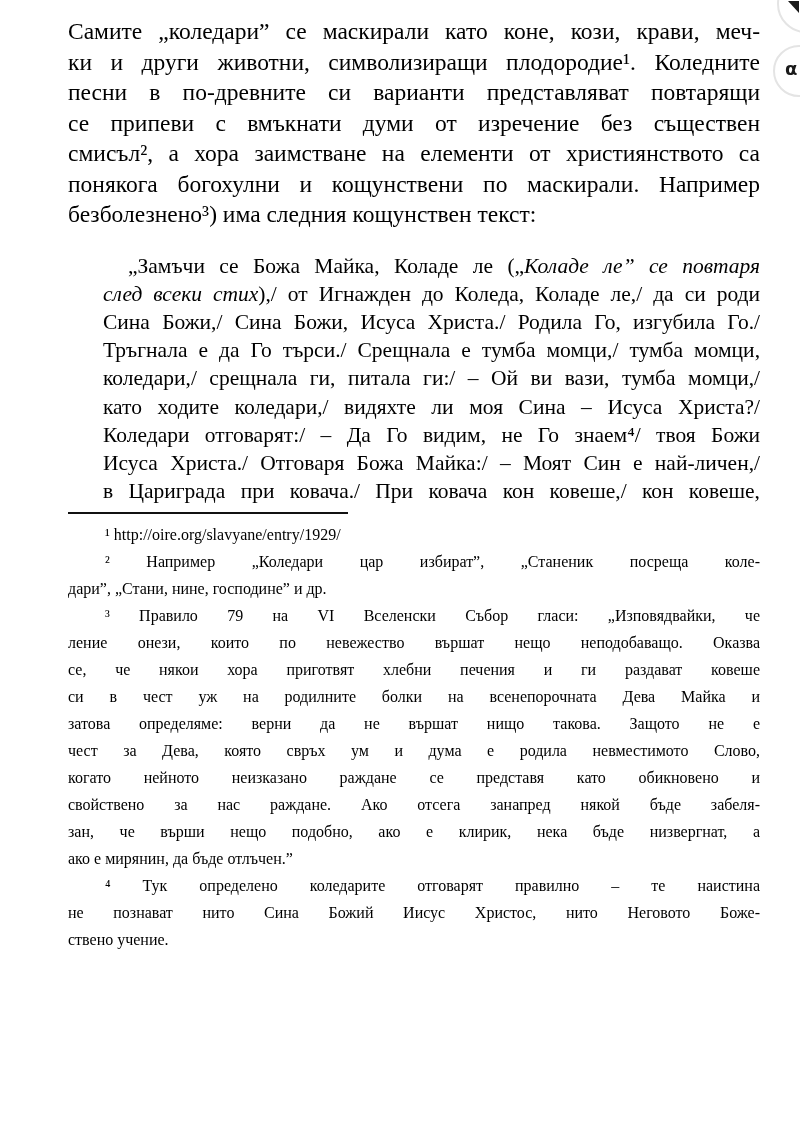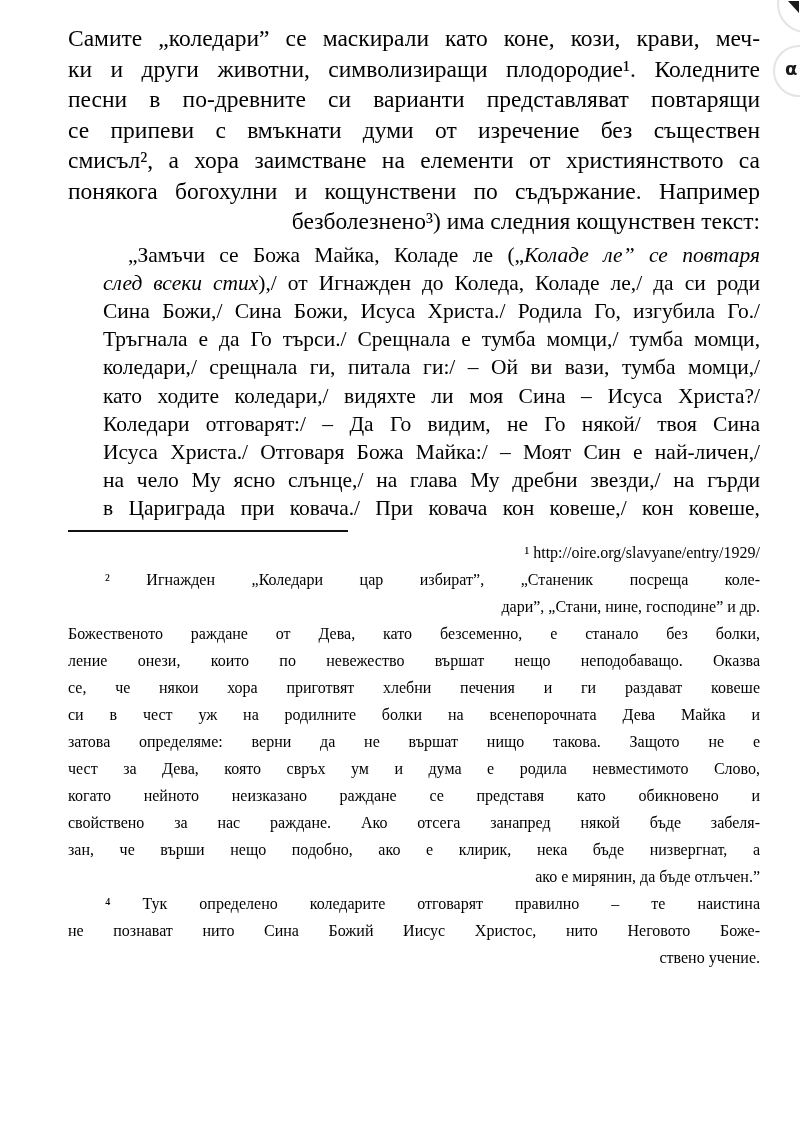--- a/index.html
+++ b/index.html
@@ -1,24 +1,24 @@
 <!DOCTYPE html>
 <html><head>
 <meta charset="utf-8">
 <style>
   html,body{margin:0;padding:0;background:#fff;}
   body{width:800px;height:1138px;overflow:hidden;position:relative;
        font-family:"Liberation Serif","DejaVu Serif",serif;color:#000;}
   .page{position:absolute;inset:0;background:#fff;}
-  .col{position:absolute;left:68px;top:23px;width:692px;}
+  .col{position:absolute;left:68px;top:16px;width:692px;}
   .para{display:block;}
   .main .ln{font-size:23.5px;line-height:30.5px;white-space:normal;}
-  .quote{margin-left:35px;width:657px;margin-top:4px;}
+  .quote{margin-left:35px;width:657px;margin-top:22px;}
   .quote .ln{font-size:21.5px;line-height:28.2px;}
-  .ln{display:block;text-align:right;}
+  .ln{display:block;text-align:left;}
   .ln.j{text-align:justify;text-align-last:justify;}
   .ln.ind{text-indent:37px;}
   .ln.indq{text-indent:25px;}
   .it{font-style:italic;}
   .fn-sep{margin-top:7px;width:280px;border-top:2px solid #111;height:0;}
   .footnotes{margin-top:7px;}
   .footnotes .ln{font-size:16px;line-height:27px;}
   .fab{position:absolute;background:#fff;border:2px solid #e4e4e4;border-radius:50%;box-sizing:border-box;}
   .fab1{left:777px;top:-25px;width:58px;height:58px;}
   .fab2{left:773px;top:45px;width:52px;height:52px;}
@@ -30,46 +30,45 @@
 <body>
 
 <div class="page">
   <div class="col">
     <div class="para main" id="main-para">
         <div class="ln j">Самите „коледари” се маскирали като коне, кози, крави, меч-</div>
         <div class="ln j">ки и други животни, символизиращи плодородие¹. Коледните</div>
         <div class="ln j">песни в по-древните си варианти представляват повтарящи</div>
         <div class="ln j">се припеви с вмъкнати думи от изречение без съществен</div>
         <div class="ln j">смисъл², а хора заимстване на елементи от християнството са</div>
-        <div class="ln j">понякога богохулни и кощунствени по съдържание. Например</div>
+        <div class="ln j">понякога богохулни и кощунствени по маскирали. Например</div>
         <div class="ln">безболезнено³) има следния кощунствен текст:</div>
       </div>
     <div class="para quote" id="quote-para">
         <div class="ln j indq"><span>„Замъчи се Божа Майка, Коладе ле („</span><span class="it">Коладе ле” се повтаря</span></div>
         <div class="ln j"><span class="it">след всеки стих</span><span>),/ от Игнажден до Коледа, Коладе ле,/ да си роди</span></div>
         <div class="ln j">Сина Божи,/ Сина Божи, Исуса Христа./ Родила Го, изгубила Го./</div>
         <div class="ln j">Тръгнала е да Го търси./ Срещнала е тумба момци,/ тумба момци,</div>
         <div class="ln j">коледари,/ срещнала ги, питала ги:/ – Ой ви вази, тумба момци,/</div>
         <div class="ln j">като ходите коледари,/ видяхте ли моя Сина – Исуса Христа?/</div>
-        <div class="ln j">Коледари отговарят:/ – Да Го видим, не Го някой/ твоя Сина</div>
+        <div class="ln j">Коледари отговарят:/ – Да Го видим, не Го знаем⁴/ твоя Божи</div>
         <div class="ln j">Исуса Христа./ Отговаря Божа Майка:/ – Моят Син е най-личен,/</div>
-        <div class="ln j">на чело Му ясно слънце,/ на глава Му дребни звезди,/ на гърди</div>
         <div class="ln j">в Цариграда при ковача./ При ковача кон ковеше,/ кон ковеше,</div>
       </div>
     <div class="fn-sep"></div>
     <div class="footnotes" id="footnotes">
         <div>
           <div class="ln ind">¹ http://oire.org/slavyane/entry/1929/</div>
         </div>
         <div>
-          <div class="ln j ind">² Игнажден „Коледари цар избират”, „Станеник посреща коле-</div>
+          <div class="ln j ind">² Например „Коледари цар избират”, „Станеник посреща коле-</div>
           <div class="ln">дари”, „Стани, нине, господине” и др.</div>
         </div>
         <div>
-          <div class="ln j">Божественото раждане от Дева, като безсеменно, е станало без болки,</div>
+          <div class="ln j ind">³ Правило 79 на VI Вселенски Събор гласи: „Изповядвайки, че</div>
           <div class="ln j">ление онези, които по невежество вършат нещо неподобаващо. Оказва</div>
           <div class="ln j">се, че някои хора приготвят хлебни печения и ги раздават ковеше</div>
           <div class="ln j">си в чест уж на родилните болки на всенепорочната Дева Майка и</div>
           <div class="ln j">затова определяме: верни да не вършат нищо такова. Защото не е</div>
           <div class="ln j">чест за Дева, която свръх ум и дума е родила невместимото Слово,</div>
           <div class="ln j">когато нейното неизказано раждане се представя като обикновено и</div>
           <div class="ln j">свойствено за нас раждане. Ако отсега занапред някой бъде забеля-</div>
           <div class="ln j">зан, че върши нещо подобно, ако е клирик, нека бъде низвергнат, а</div>
           <div class="ln">ако е мирянин, да бъде отлъчен.”</div>
         </div>

